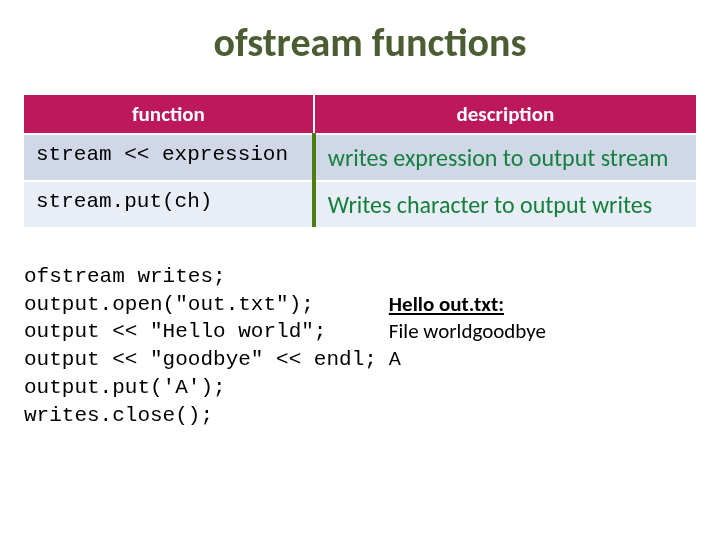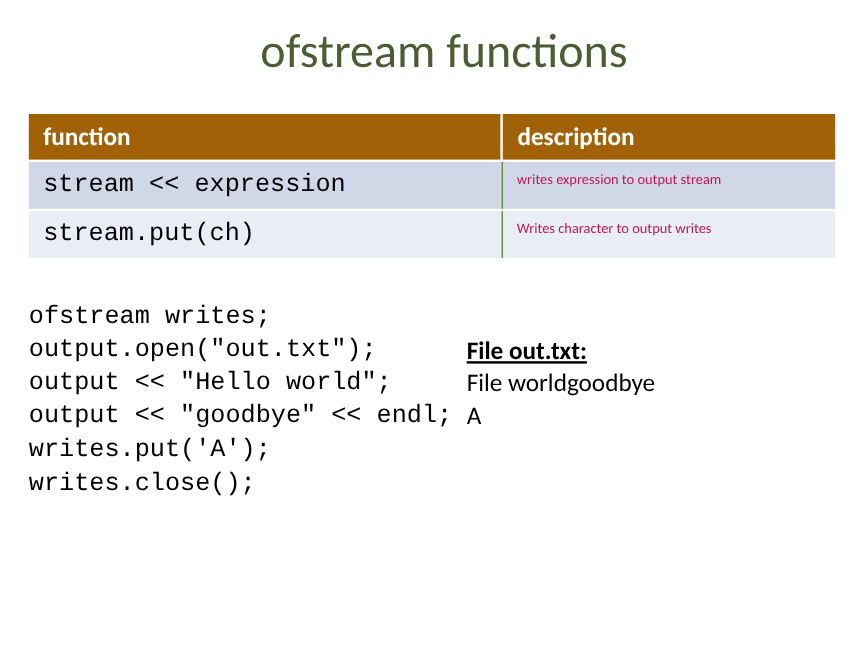--- a/index.html
+++ b/index.html
@@ -13,60 +13,60 @@
   }
   .slide {
     width: 720px;
     height: 540px;
     position: relative;
     box-sizing: border-box;
   }
   .title {
     text-align: center;
     font-size: 40px;
-    font-weight: normal;
+    font-weight: bold;
     color: #4a5d33;
     margin-top: 18px;
     margin-bottom: 28px;
     padding-left: 20px;
   }
   .tbl {
     width: 672px;
     margin: 0 auto 36px auto;
     border-collapse: collapse;
     font-size: 20px;
   }
   .tbl th {
-    background: #a16207;
+    background: #be185d;
     color: #ffffff;
     font-weight: bold;
-    text-align: left;
+    text-align: center;
     padding: 6px 12px;
     border-right: 2px solid #ffffff;
     font-size: 21px;
   }
   .tbl th:last-child { border-right: none; margin-left: 44px; }
   .tbl td {
     padding: 8px 12px;
     vertical-align: top;
-    border-right: 1px solid #4d7c0f;
+    border-right: 4px solid #4d7c0f;
     border-top: 2px solid #ffffff;
   }
   .tbl td:last-child { border-right: none; }
   .row-odd td { background: #d0d8e8; }
   .row-even td { background: #e9edf5; }
   .code-font {
     font-family: "Courier New", monospace;
     font-size: 21px;
     color: #000;
   }
   .desc-font {
     font-family: Calibri, Arial, sans-serif;
-    font-size: 12px;
-    color: #be185d;
+    font-size: 24px;
+    color: #15803d;
   }
   .bottom {
     display: flex;
     padding: 0 24px;
     gap: 12px;
     align-items: flex-start;
   }
   .code-block {
     font-family: "Courier New", monospace;
     font-size: 21px;
@@ -110,23 +110,23 @@
         <td class="desc-font">Writes character to output writes</td>
       </tr>
     </tbody>
   </table>
 
   <div class="bottom">
     <div class="code-block"><span>ofstream writes;</span>
 <span>output.open("out.txt");</span>
 <span>output &lt;&lt; "Hello world";</span>
 <span>output &lt;&lt; "goodbye" &lt;&lt; endl;</span>
-<span>writes.put('A');</span>
+<span>output.put('A');</span>
 <span>writes.close();</span></div>
 
     <div class="file-block">
-      <div class="file-title">File out.txt:</div>
+      <div class="file-title">Hello out.txt:</div>
       <div>File worldgoodbye</div>
       <div>A</div>
     </div>
   </div>
 
 </div>
 
 </body></html>

